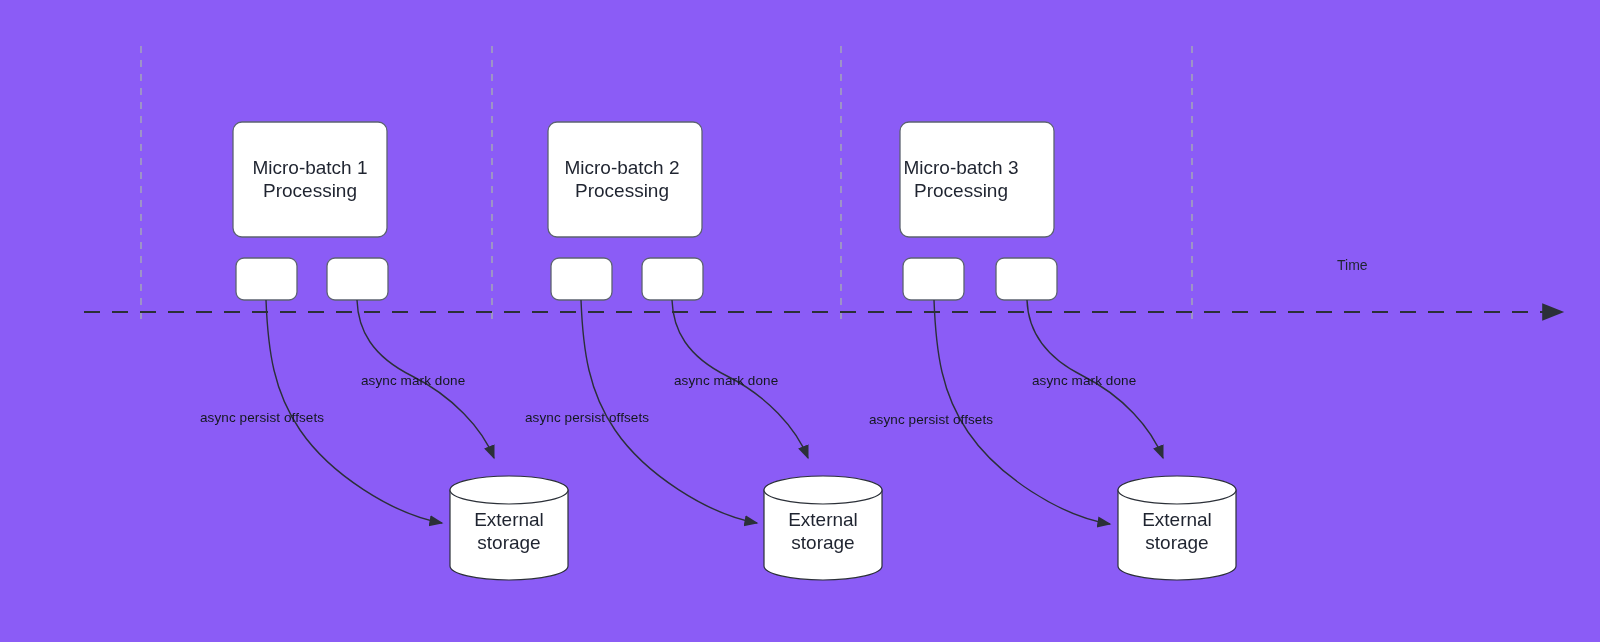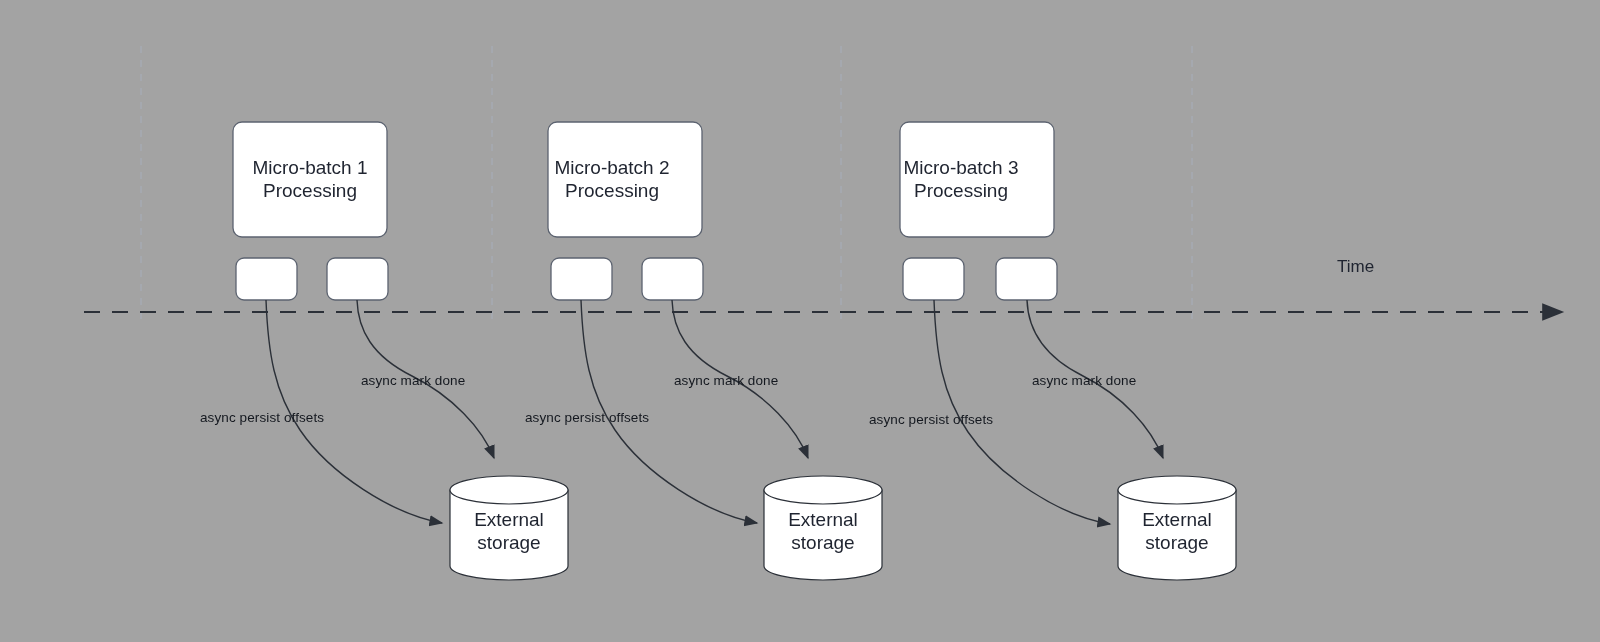--- a/index.html
+++ b/index.html
@@ -4,21 +4,21 @@
 <style>
   html, body {
     margin: 0;
     padding: 0;
     background: #ffffff;
   }
   #canvas {
     position: relative;
     width: 1600px;
     height: 642px;
-    background: #a3a3a3;
+    background: #8b5cf6;
     overflow: hidden;
     font-family: "Liberation Sans", sans-serif;
   }
   #svg-layer {
     position: absolute;
     left: 0;
     top: 0;
     width: 1600px;
     height: 642px;
   }
@@ -38,21 +38,21 @@
     font-family: "Liberation Sans", sans-serif;
     font-size: 13.5px;
     font-weight: normal;
     white-space: nowrap;
     letter-spacing: 0.1px;
   }
   .time-label {
     position: absolute;
     color: #1f2430;
     font-family: "Liberation Sans", sans-serif;
-    font-size: 17px;
+    font-size: 14px;
     white-space: nowrap;
   }
 </style>
 </head>
 <body>
 
 <div id="canvas">
 
   <svg id="svg-layer" viewBox="0 0 1600 642">
     <defs>
@@ -125,21 +125,21 @@
     <span>Micro-batch 1</span><br>
     <span>Processing</span>
   </div>
   <div class="node-text" style="left:450px; top:508px; width:118px;">
     <span>External</span><br>
     <span>storage</span>
   </div>
   <div class="edge-label" style="left:200px; top:410px;">async persist offsets</div>
   <div class="edge-label" style="left:361px; top:373px;">async mark done</div>
 
-  <div class="node-text" style="left:548px; top:156px; width:128px;">
+  <div class="node-text" style="left:548px; top:156px; width:128px;padding-left:10px;">
     <span>Micro-batch 2</span><br>
     <span>Processing</span>
   </div>
   <div class="node-text" style="left:764px; top:508px; width:118px;">
     <span>External</span><br>
     <span>storage</span>
   </div>
   <div class="edge-label" style="left:525px; top:410px;">async persist offsets</div>
   <div class="edge-label" style="left:674px; top:373px;">async mark done</div>
 

